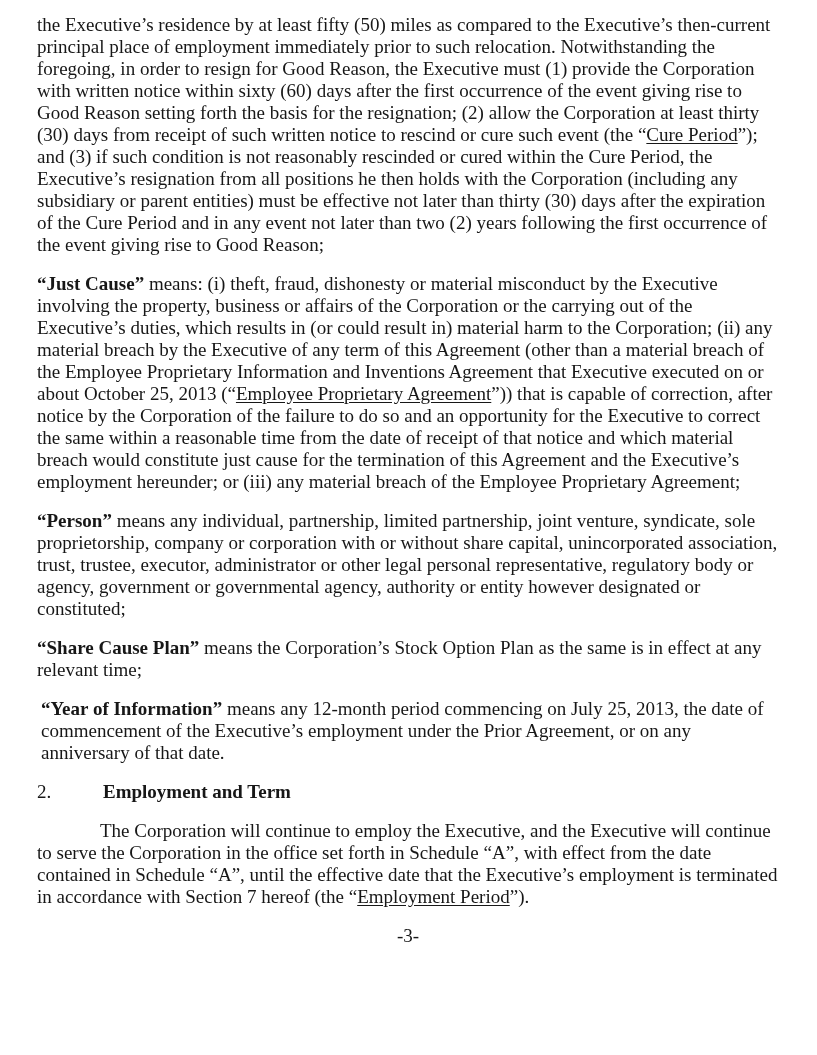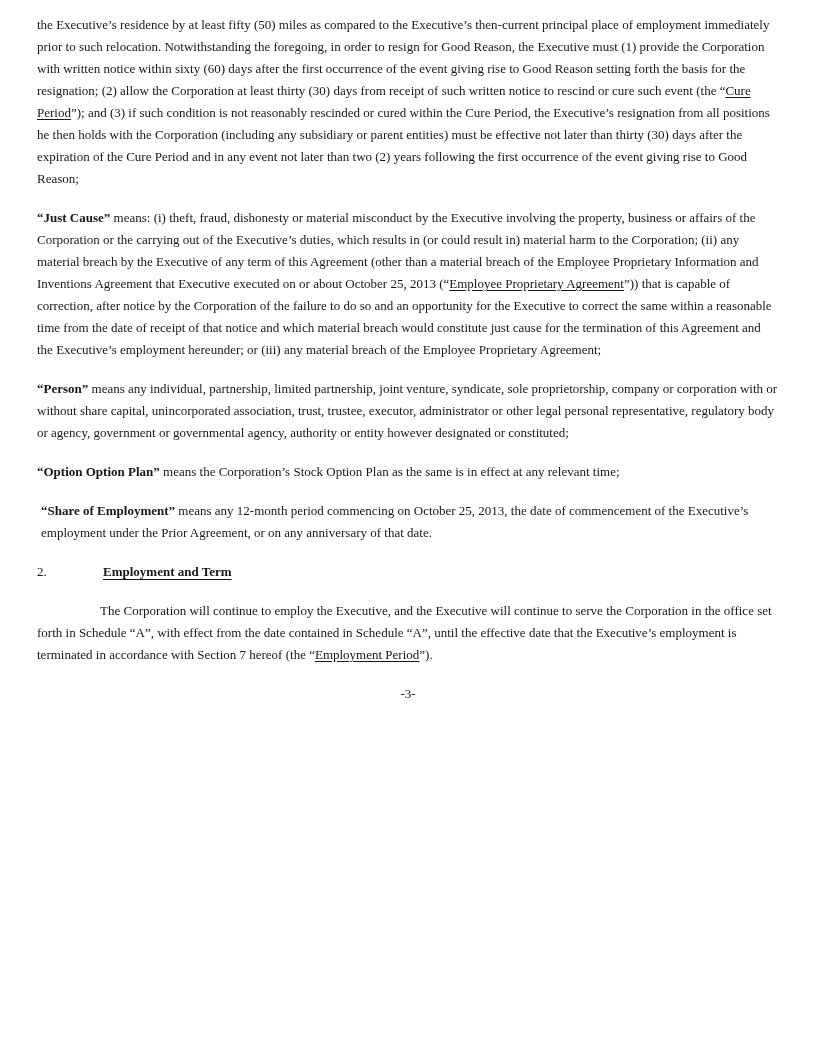--- a/index.html
+++ b/index.html
@@ -12,21 +12,21 @@
     height: 1055px;
     overflow: hidden;
   }
   .page {
     box-sizing: border-box;
     width: 817px;
     height: 1055px;
     padding: 14px 38px 0 37px;
     background: #ffffff;
     font-family: "Liberation Serif", "DejaVu Serif", serif;
-    font-size: 13px;
+    font-size: 19px;
     line-height: 22px;
     color: #171717;
     text-rendering: optimizeLegibility;
   }
   p.para {
     margin: 0 0 17px 0;
     text-align: left;
   }
   .term {
     font-weight: bold;
@@ -41,21 +41,20 @@
   }
   .heading {
     margin: 0 0 17px 0;
   }
   .sec-num {
     display: inline-block;
     width: 66px;
   }
   .sec-title {
     font-weight: bold;
-    text-decoration: underline;
     text-underline-offset: 3px;
   }
   .body-indent {
     text-indent: 63px;
   }
   .pagenum {
     margin-top: 15px;
     text-align: center;
   }
 </style>
@@ -63,24 +62,24 @@
 <body>
 
 <div class="page">
 
   <p class="para"><span>the Executive’s residence by at least fifty (50) miles as compared to the Executive’s then-current principal place of employment immediately prior to such relocation.  Notwithstanding the foregoing, in order to resign for Good Reason, the Executive must (1) provide the Corporation with written notice within sixty (60) days after the first occurrence of the event giving rise to Good Reason setting forth the basis for the resignation; (2) allow the Corporation at least thirty (30) days from receipt of such written notice to rescind or cure such event (the “</span><span class="u">Cure Period</span><span>”); and (3) if such condition is not reasonably rescinded or cured within the Cure Period, the Executive’s resignation from all positions he then holds with the Corporation (including any subsidiary or parent entities) must be effective not later than thirty (30) days after the expiration of the Cure Period and in any event not later than two (2) years following the first occurrence of the event giving rise to Good Reason;</span></p>
 
   <p class="para"><span class="term">“Just Cause”</span><span> means:  (i) theft, fraud, dishonesty or material misconduct by the Executive involving the property, business or affairs of the Corporation or the carrying out of the Executive’s duties, which results in (or could result in) material harm to the Corporation; (ii) any material breach by the Executive of any term of this Agreement (other than a material breach of the Employee Proprietary Information and Inventions Agreement that Executive executed on or about October 25, 2013 (“</span><span class="u">Employee Proprietary Agreement</span><span>”)) that is capable of correction, after notice by the Corporation of the failure to do so and an opportunity for the Executive to correct the same within a reasonable time from the date of receipt of that notice and which material breach would constitute just cause for the termination of this Agreement and the Executive’s employment hereunder; or (iii) any material breach of the Employee Proprietary Agreement;</span></p>
 
   <p class="para"><span class="term">“Person”</span><span> means any individual, partnership, limited partnership, joint venture, syndicate, sole proprietorship, company or corporation with or without share capital, unincorporated association, trust, trustee, executor, administrator or other legal personal representative, regulatory body or agency, government or governmental agency, authority or entity however designated or constituted;</span></p>
 
-  <p class="para"><span class="term">“Option Option Plan”</span><span> means the Corporation’s Stock Option Plan as the same is in effect at any relevant time;</span></p>
+  <p class="para"><span class="term">“Share Cause Plan”</span><span> means the Corporation’s Stock Option Plan as the same is in effect at any relevant time;</span></p>
 
 
-  <p class="para yoe"><span class="term">“Share of Employment”</span><span> means any 12-month period commencing on October 25, 2013, the date of commencement of the Executive’s employment under the Prior Agreement, or on any anniversary of that date.</span></p>
+  <p class="para yoe"><span class="term">“Year of Information”</span><span> means any 12-month period commencing on July 25, 2013, the date of commencement of the Executive’s employment under the Prior Agreement, or on any anniversary of that date.</span></p>
 
   <p class="heading"><span class="sec-num">2.</span><span class="sec-title">Employment and Term</span></p>
 
   <p class="para body-indent"><span>The Corporation will continue to employ the Executive, and the Executive will continue to serve the Corporation in the office set forth in Schedule “A”, with effect from the date contained in Schedule “A”, until the effective date that the Executive’s employment is terminated in accordance with Section 7 hereof (the “</span><span class="u">Employment Period</span><span>”).</span></p>
 
   <div class="pagenum">-3-</div>
 
 </div>
 
 </body></html>

